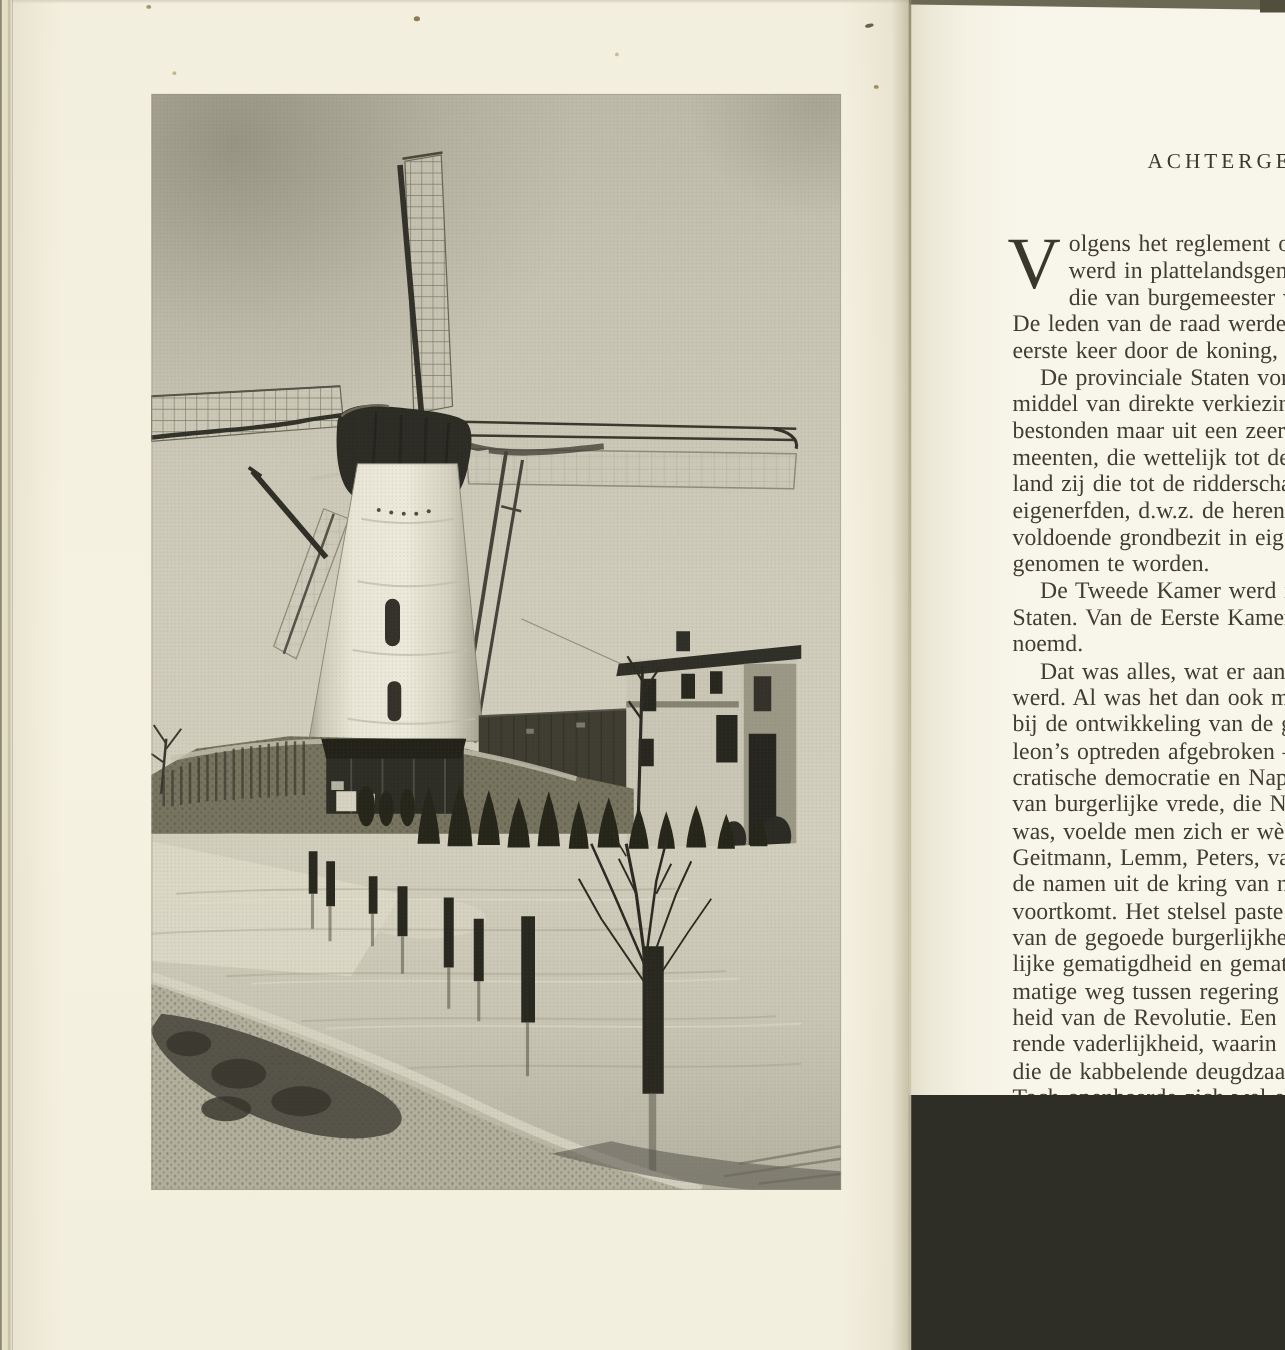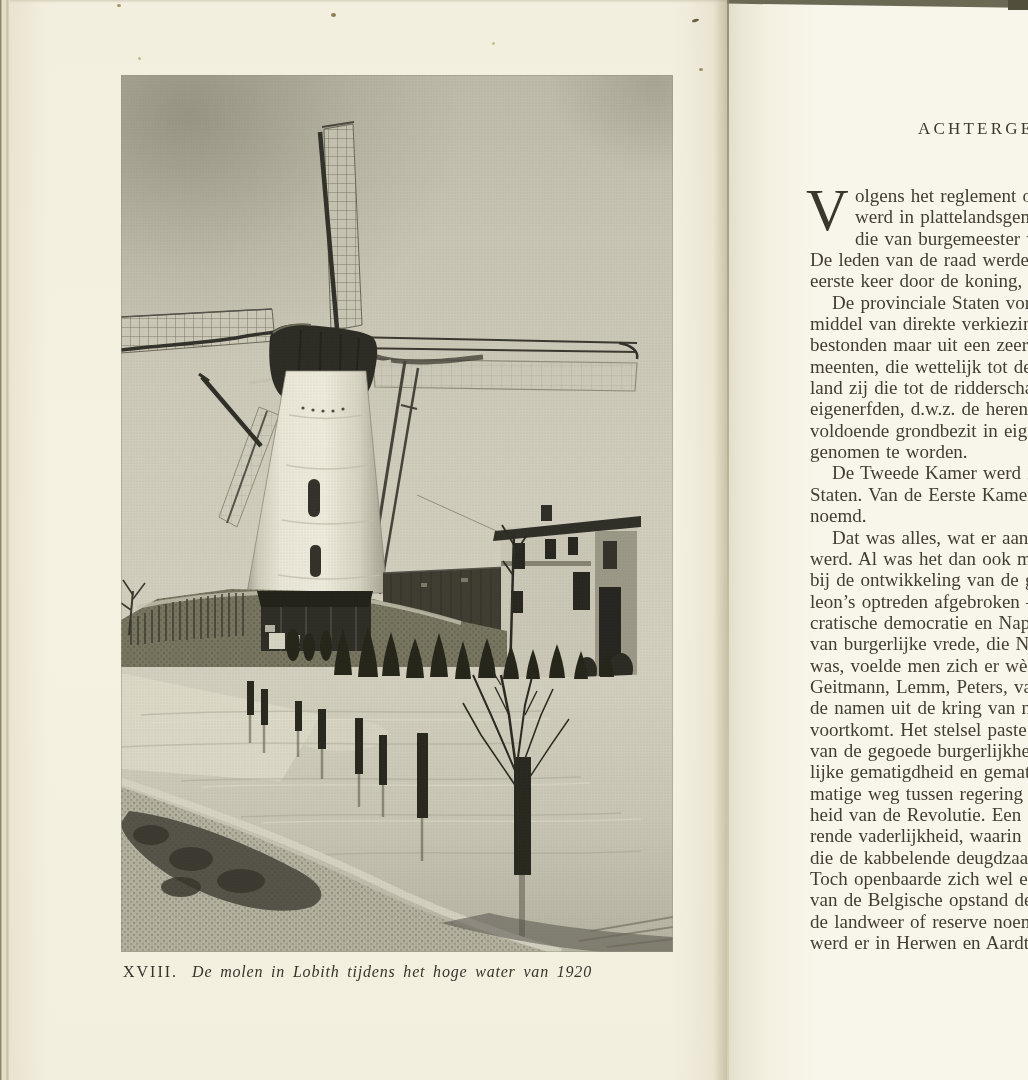--- a/index.html
+++ b/index.html
@@ -23,21 +23,21 @@
   }
   .photo-frame{position:absolute;left:111px;top:75px;width:552px;height:877px;}
   .caption{
     position:absolute;left:113px;top:963px;white-space:nowrap;
     font-size:16px;color:#35332a;letter-spacing:.8px;
   }
   .caption .cap-num{font-style:normal;letter-spacing:2px;margin-right:14px;}
   .caption .cap-text{font-style:italic;word-spacing:3px;}
   
   .page-right{
-    position:absolute;left:727px;top:0;width:301px;height:1080px;overflow:hidden;
+    position:absolute;left:727px;top:0;width:301px;height:876px;overflow:hidden;
     background:linear-gradient(90deg,#e2ddca 0,#ece8d7 16px,#f4f1e3 44px,#f8f6ea 90px,#f8f6ea 100%);
   }
   .top-edge-strip{
     position:absolute;left:0;top:0;width:301px;height:8px;background:#6b6853;
     clip-path:polygon(0 0,100% 0,100% 100%,0 45%);
   }
   .top-edge-corner{position:absolute;right:0;top:0;width:20px;height:10px;background:#514e3c;}
   .gutter-line{
     position:absolute;left:727px;top:0;width:2px;height:1080px;
     background:linear-gradient(180deg,#8a8468 0,#a89f82 30%,#c2bb9f 60%,#d3cdb2 100%);
@@ -301,23 +301,20 @@
         <line x1="470" y1="856" x2="552" y2="842" stroke="#6b6857" stroke-width="2" opacity=".6"></line>
         <line x1="458" y1="866" x2="552" y2="852" stroke="#6b6857" stroke-width="2" opacity=".6"></line>
         <line x1="486" y1="872" x2="552" y2="864" stroke="#6b6857" stroke-width="2" opacity=".6"></line>
       </g>
 
       <rect x="0" y="0" width="552" height="877" fill="url(#ht)"></rect>
       <rect x="0.5" y="0.5" width="551" height="876" fill="none" stroke="#97947f" opacity=".5"></rect>
     </svg>
   </div>
 
-  <div class="caption">
-    <span class="cap-num">XVIII.</span><span class="cap-text">De molen in Lobith tijdens het hoge water van 1920</span>
-  </div>
 
   <div class="speck sp1"></div>
   <div class="speck sp2"></div>
   <div class="speck sp3"></div>
   <div class="speck sp4"></div>
   <div class="speck sp5"></div>
   <div class="speck sp6"></div>
 </div>
 
 <div class="page-right">

